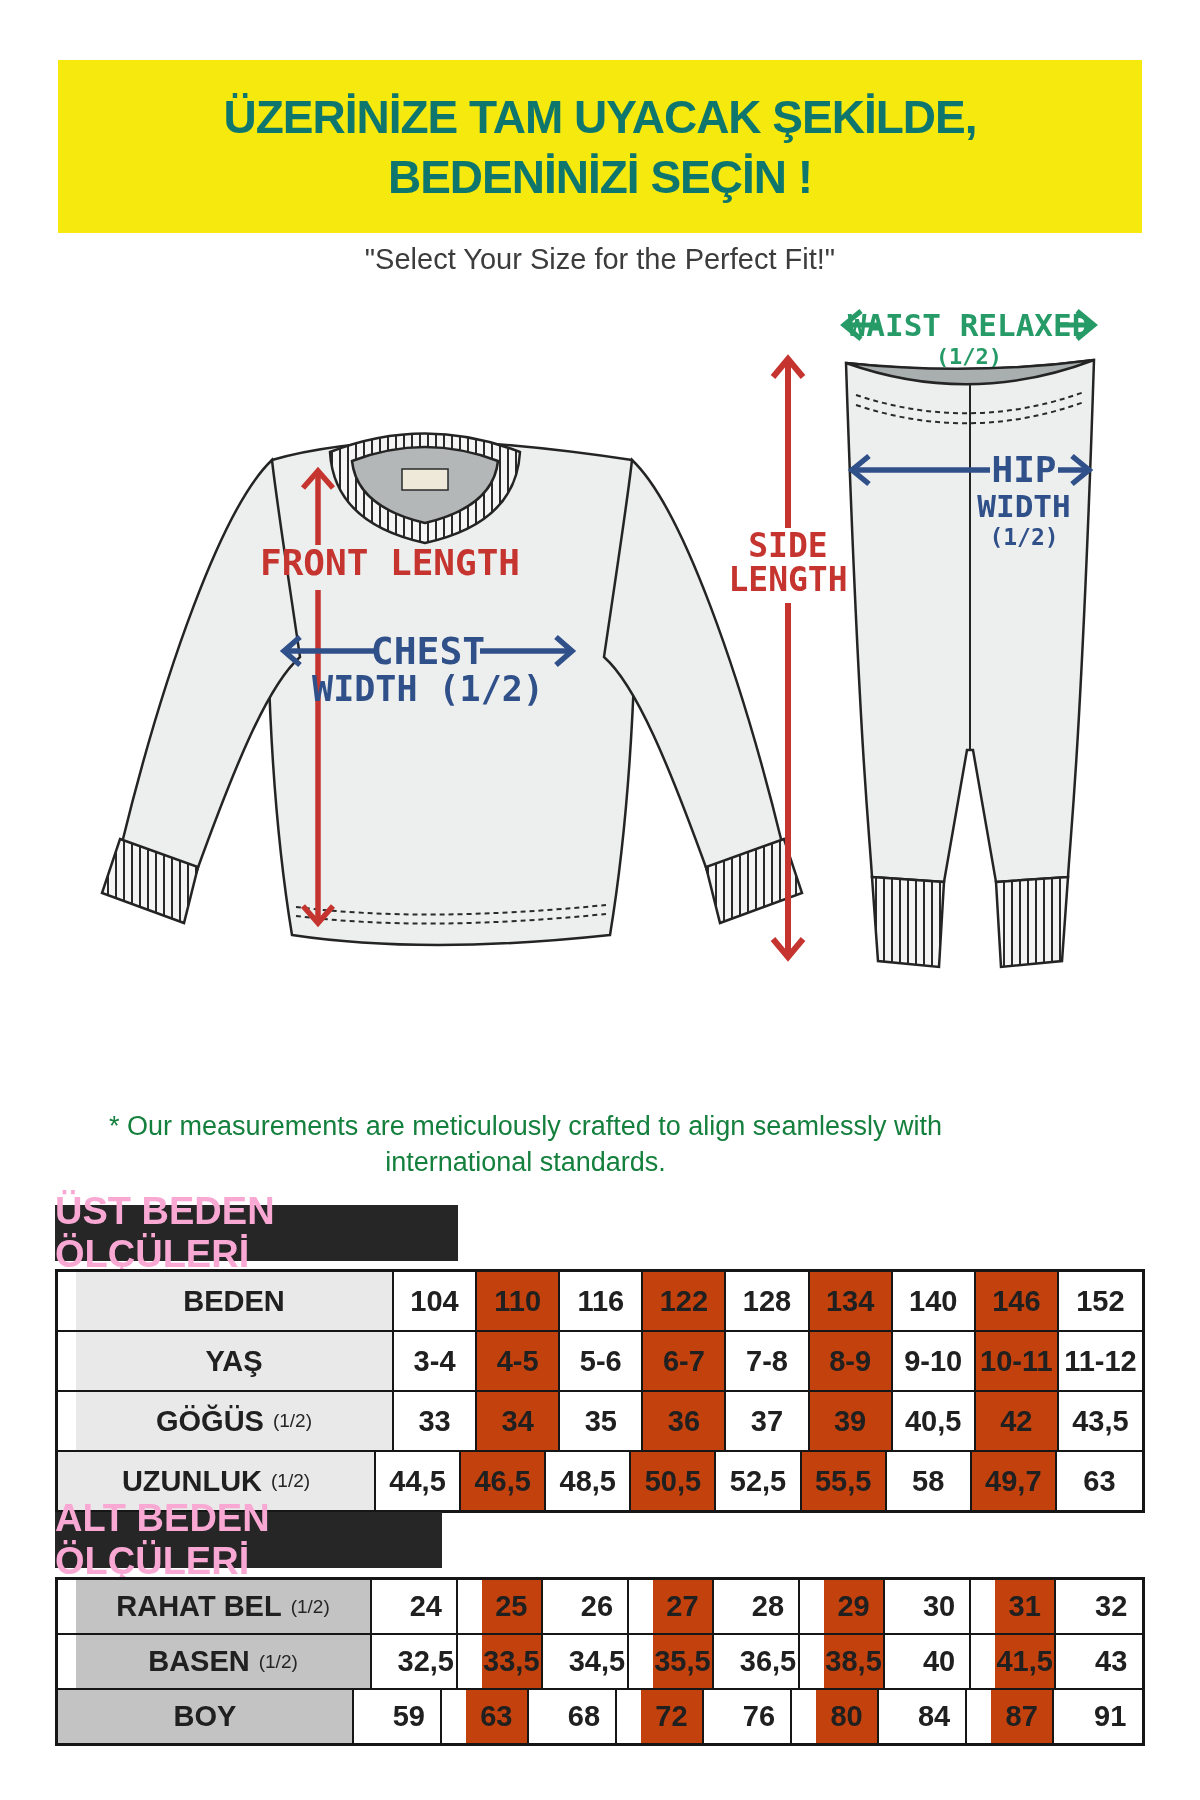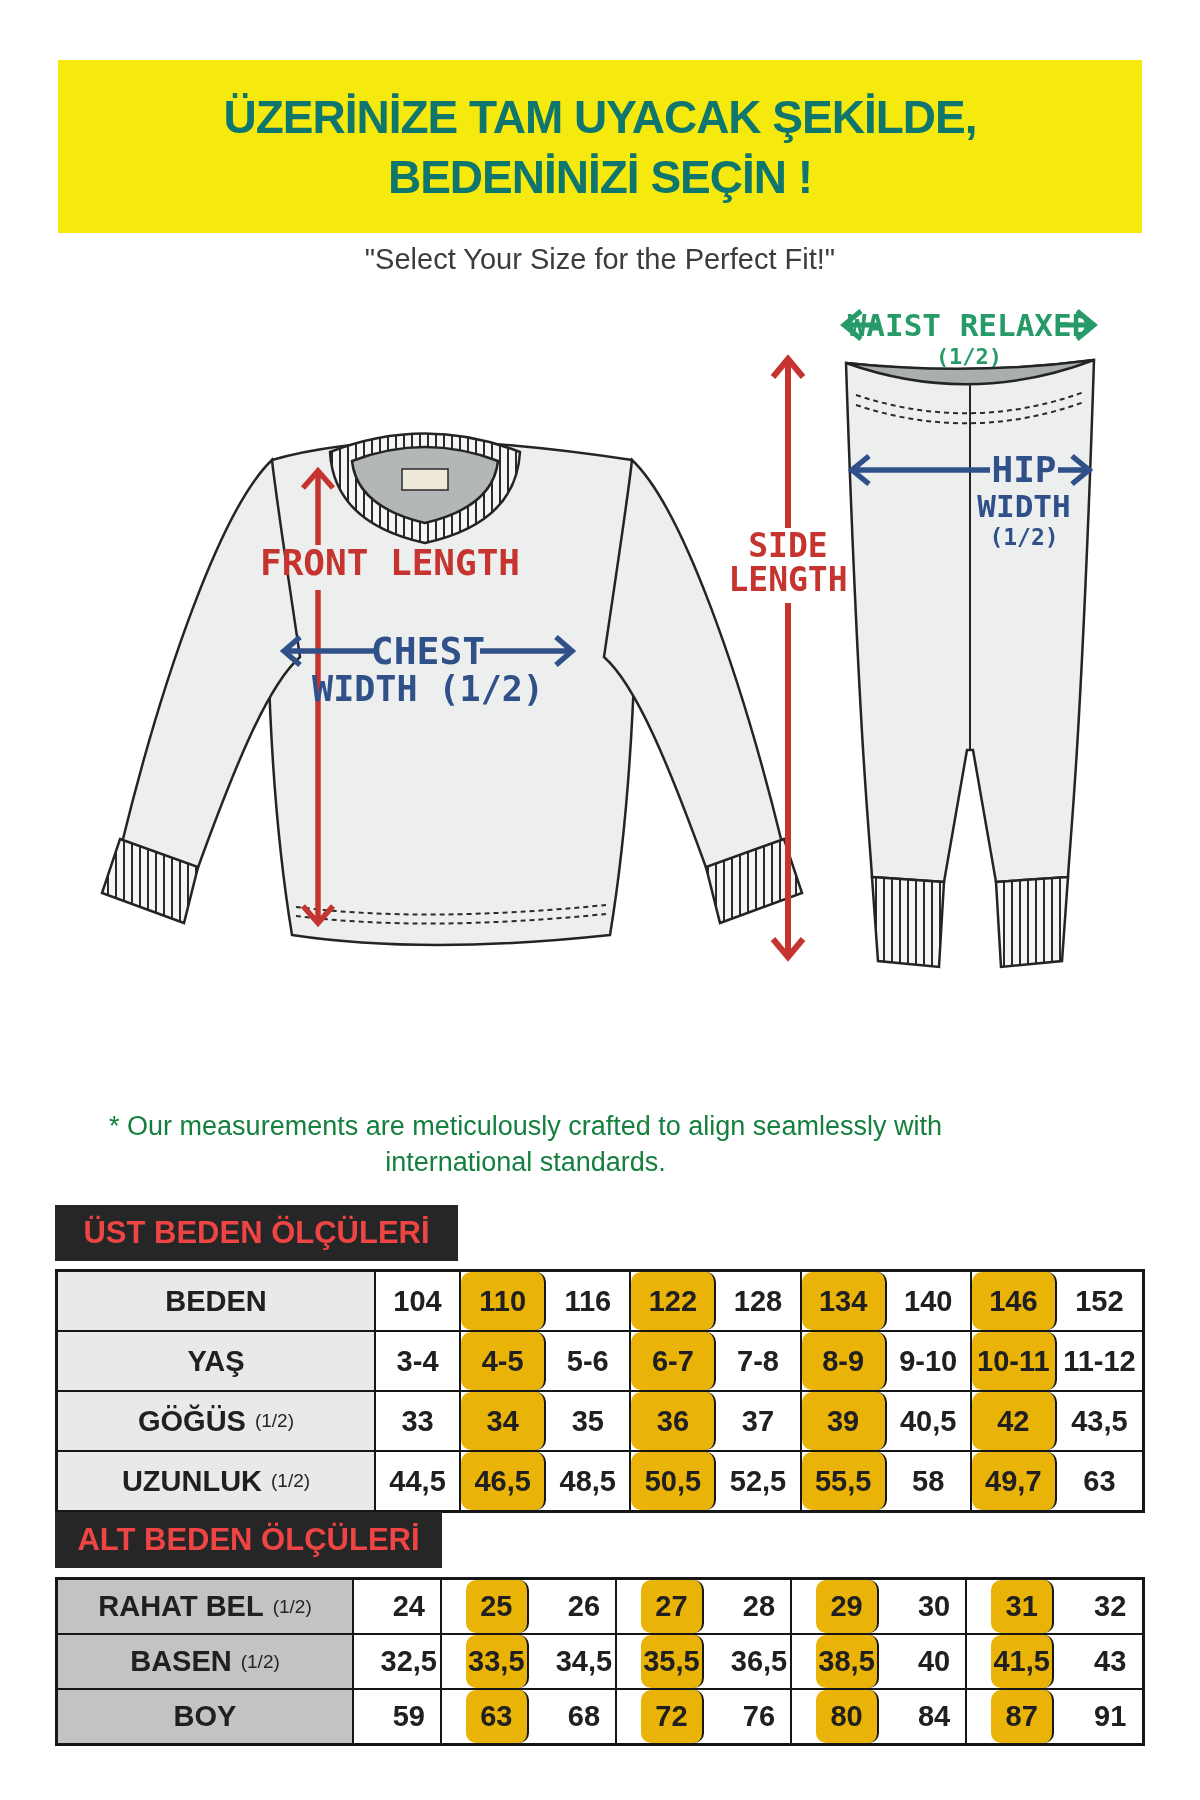--- a/index.html
+++ b/index.html
@@ -19,40 +19,40 @@
   .mono-label{font-family:"DejaVu Sans Mono",monospace;font-weight:bold;}
 
   
   .note-tr{position:absolute;left:0;top:1022px;width:1200px;text-align:center;
     font-size:30px;font-weight:700;line-height:42px;color:#1b1b1b;}
   .note-tr .brand{font-weight:900;letter-spacing:1px;}
   .note-en{position:absolute;left:0;top:1108px;width:1051px;text-align:center;
     font-size:27px;font-weight:400;line-height:36px;color:#15803d;}
 
   
-  .tbanner{position:absolute;left:55px;background:#262626;color:#ef4444;
+  .tbanner{position:absolute;left:55px;background:#262626;color:#f9a8d4;
     display:flex;align-items:center;justify-content:center;
-    font-weight:700;font-size:31px;letter-spacing:0px;}
+    font-weight:700;font-size:38px;letter-spacing:0px;}
   #tbanner1{top:1205px;width:403px;height:56px;}
   #tbanner2{top:1512px;width:387px;height:56px;}
 
   
   .size-table{position:absolute;left:55px;width:1090px;border:3px solid #161616;box-sizing:border-box;}
   #table1{top:1269px;}
   #table2{top:1577px;}
   .trow{display:grid;}
   #table1 .trow{grid-template-columns:318px repeat(9,1fr);height:58px;}
   #table2 .trow{grid-template-columns:296px repeat(9,1fr);height:53px;gap:24px;}
-  .trow:not(:last-child){border-bottom:2.5px solid #161616;}
+  .trow:not(:last-child){border-bottom:2.5px solid #161616;padding-left:18px;}
   .tcell{display:flex;align-items:center;justify-content:center;
     border-right:2px solid #161616;font-weight:700;font-size:29px;color:#202020;box-sizing:border-box;}
   .tcell:last-child{border-right:none;}
   .tcell.alt{background:#ebebeb;}
   .tcell.val{background:#ffffff;}
-  .tcell.val.alt{background:#eab308;border-radius:10px;}
+  .tcell.val.alt{background:#c2410c;}
   #table1 .tcell.label{background:#e9e9e9;}
   #table2 .tcell.label{background:#c3c3c3;}
   .tcell .sfx{font-size:19px;font-weight:400;margin-left:9px;color:#252525;}
 </style>
 </head>
 <body>
 
 <div id="page">
 
   <div class="yellow-banner">

